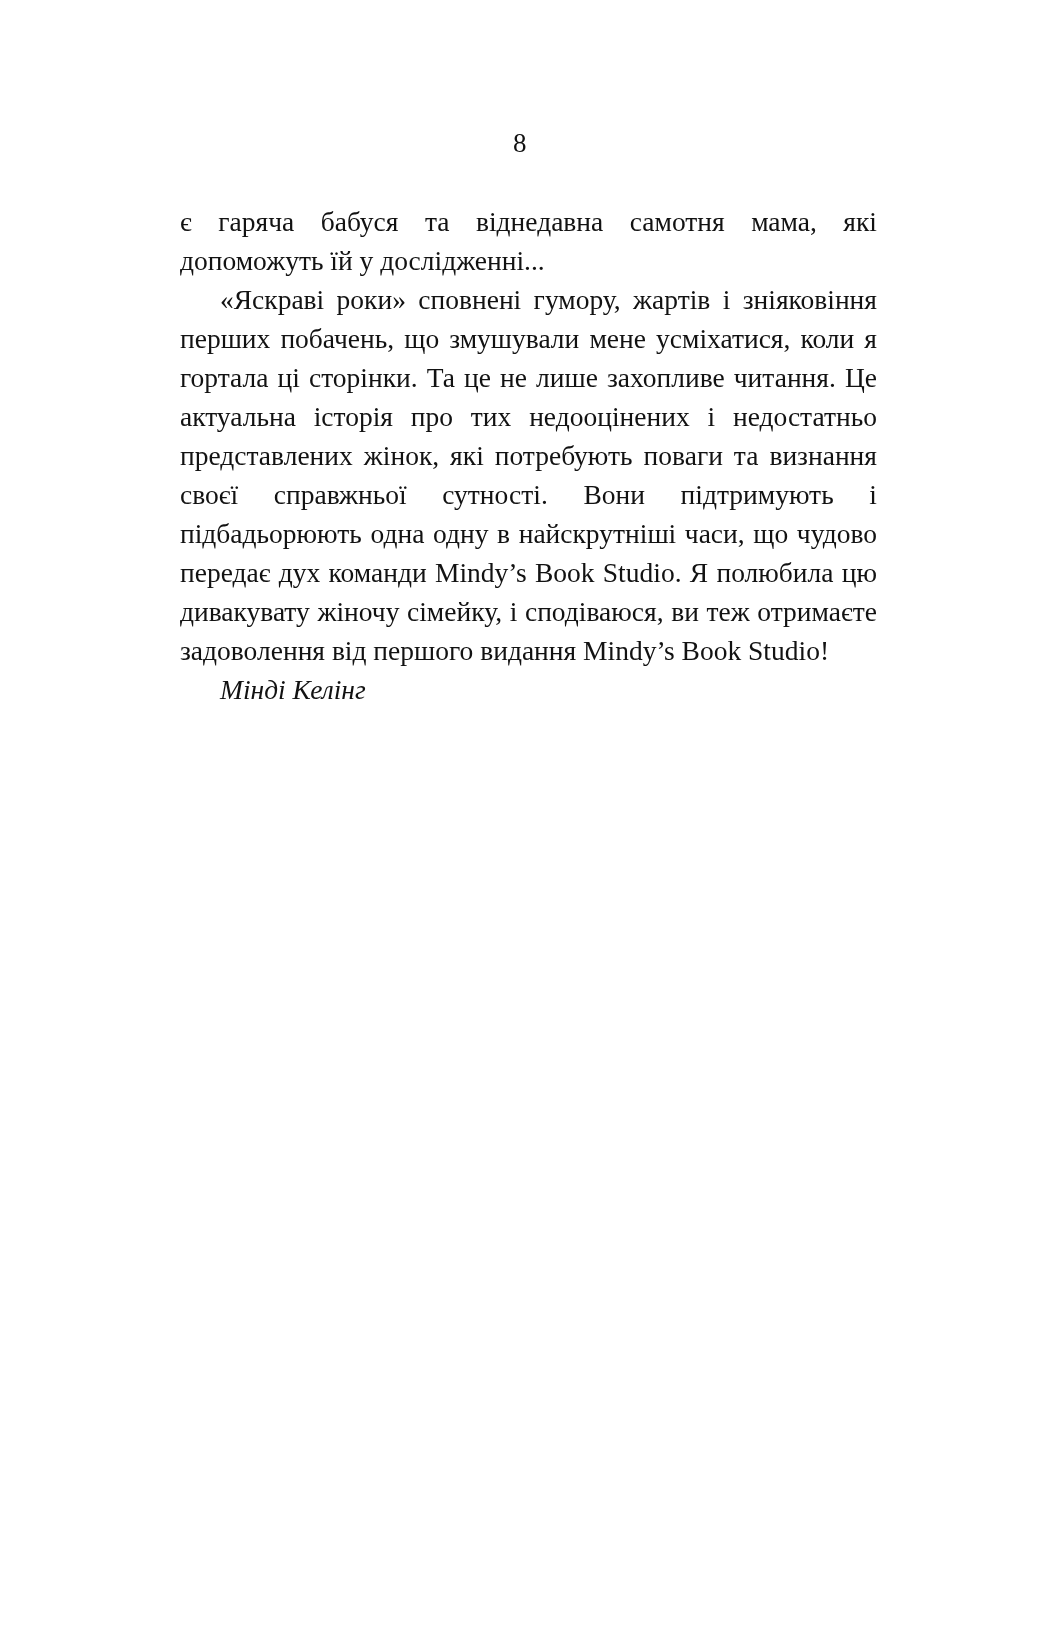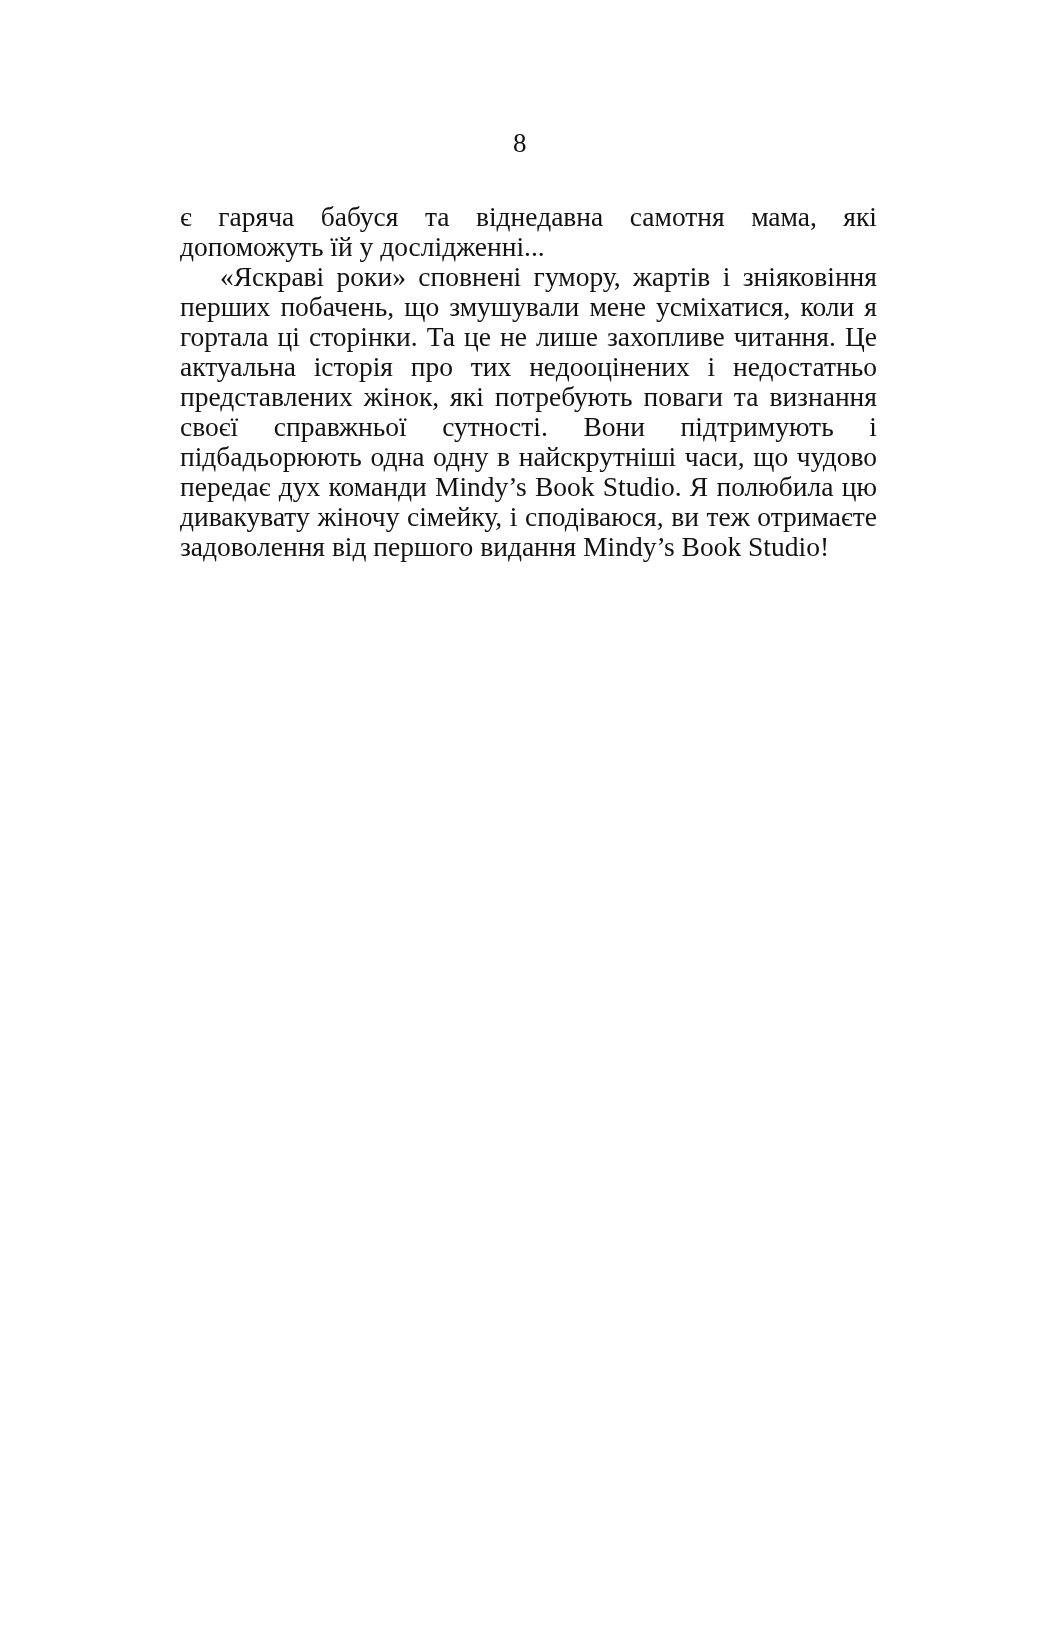--- a/index.html
+++ b/index.html
@@ -24,21 +24,21 @@
       text-align: center;
       font-size: 27px;
       letter-spacing: 0.5px;
     }
     .text-block {
       position: absolute;
       top: 202px;
       left: 180px;
       width: 697px;
       font-size: 27.5px;
-      line-height: 30px;
+      line-height: 39px;
       text-align: justify;
       text-justify: inter-word;
     }
     .text-block p {
       margin: 0;
       padding: 0;
     }
     .indent {
       text-indent: 40px;
     }
@@ -60,16 +60,19 @@
   <div class="text-block">
 
     <p>
       <span>є гаряча бабуся та віднедавна самотня мама, які допоможуть їй у дослідженні...</span>
     </p>
 
     <p class="indent">
       <span>«Яскраві роки» сповнені гумору, жартів і зніяковіння перших побачень, що змушували мене усміхатися, коли я гортала ці сторінки. Та це не лише захопливе читання. Це актуальна історія про тих недооцінених і недостатньо представлених жінок, які потребують поваги та визнання своєї справжньої сутності. Вони підтримують і підбадьорюють одна одну в найскрутніші часи, що чудово передає дух команди </span><span class="italic">Mindy’s Book Studio</span><span>. Я полюбила цю дивакувату жіночу сімейку, і сподіваюся, ви теж отримаєте задоволення від першого видання </span><span class="italic">Mindy’s Book Studio</span><span>!</span>
     </p>
 
+    <p class="signature">
+      <span>Мінді Келінг</span>
+    </p>
 
   </div>
 
 </div>
 
 </body></html>

